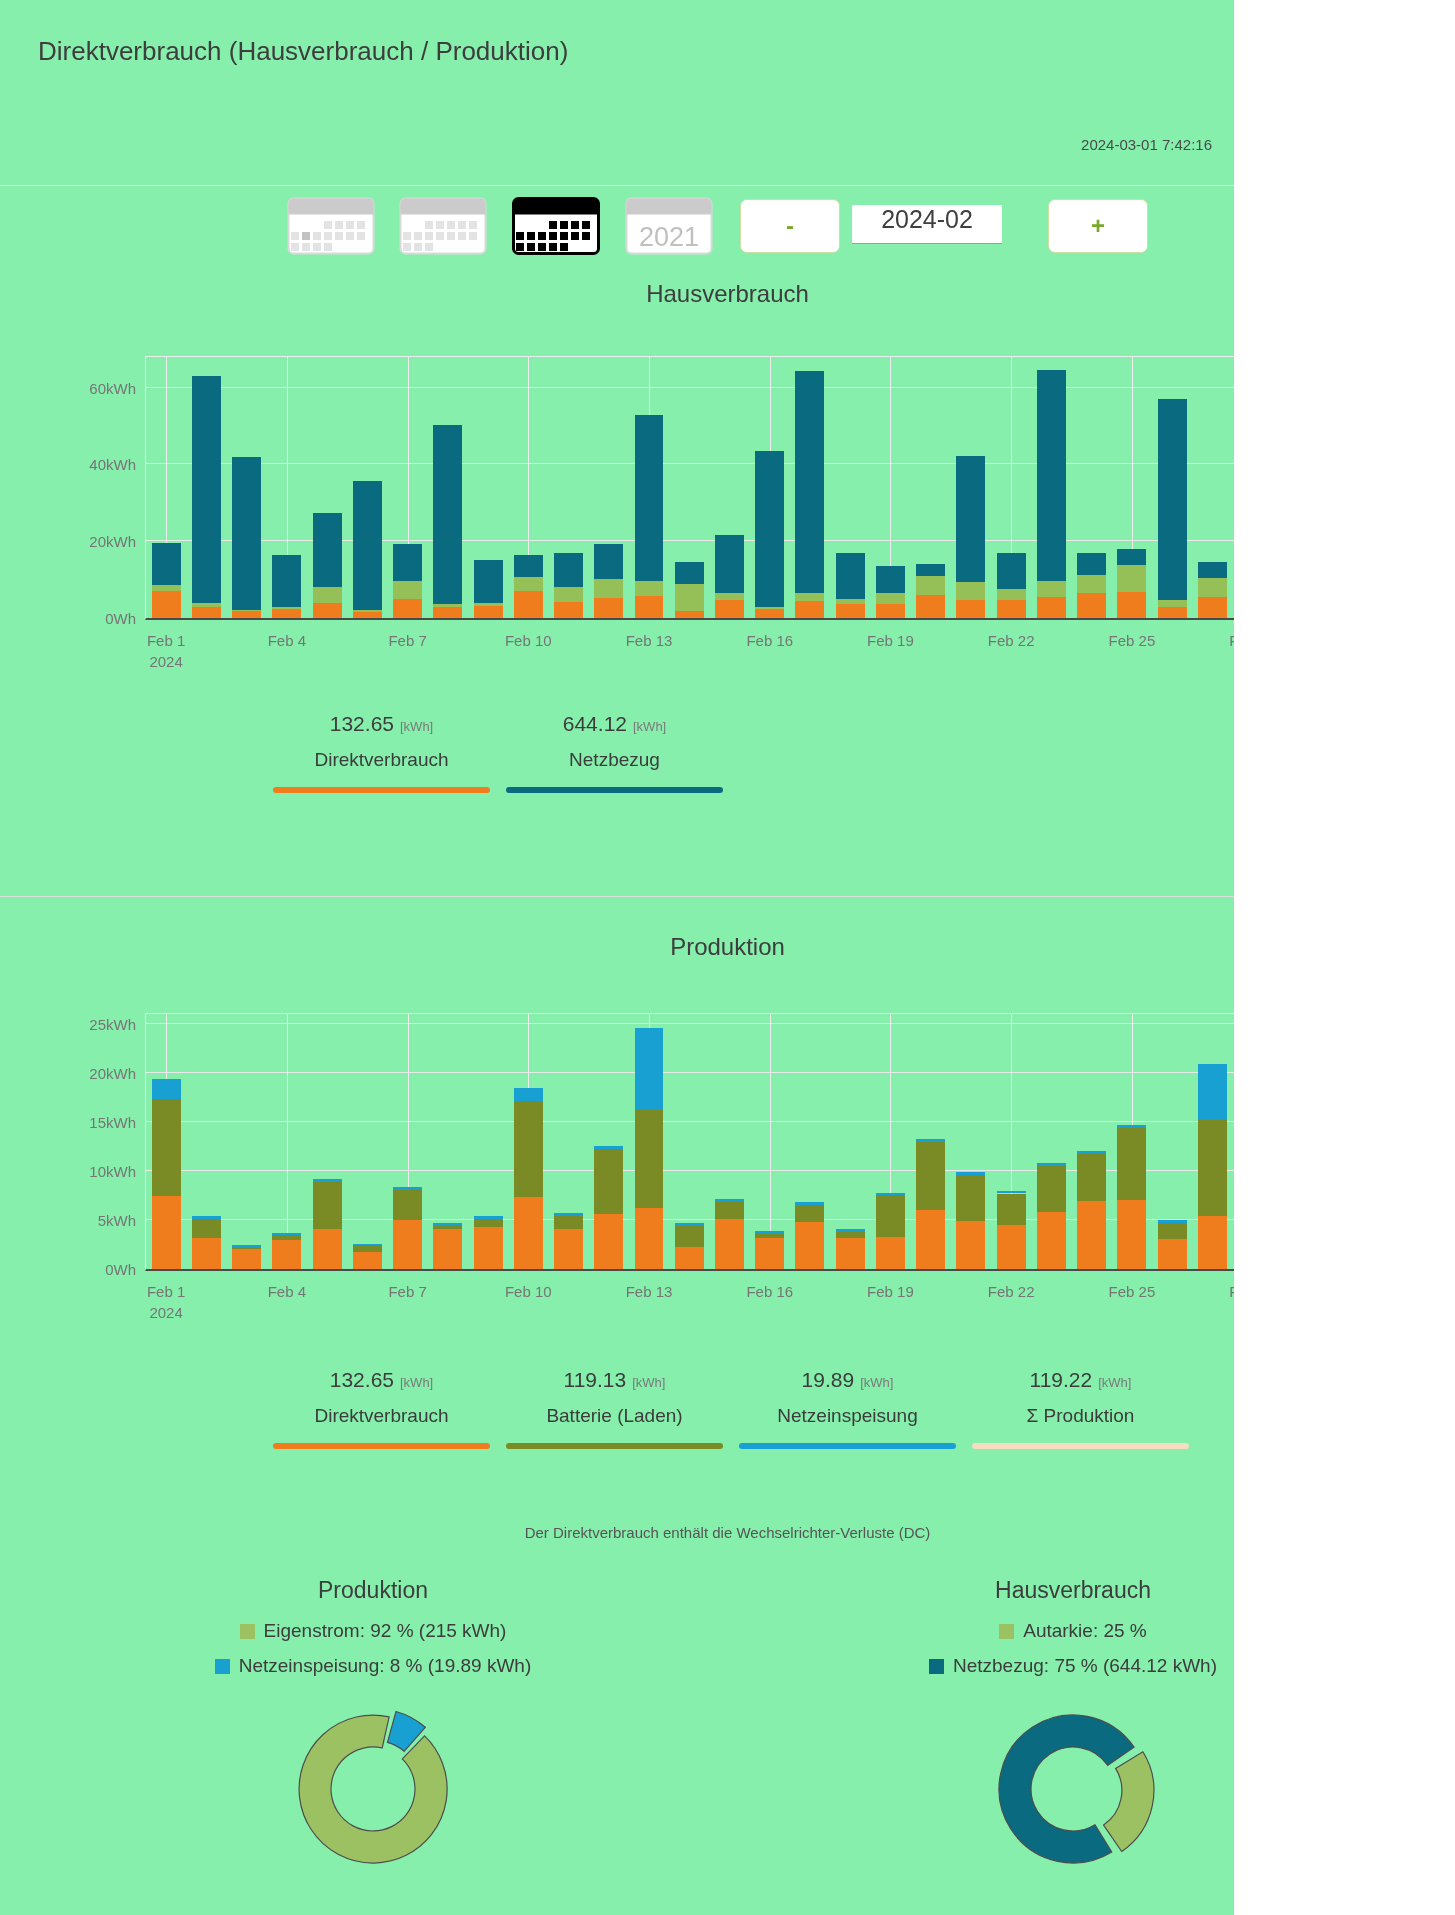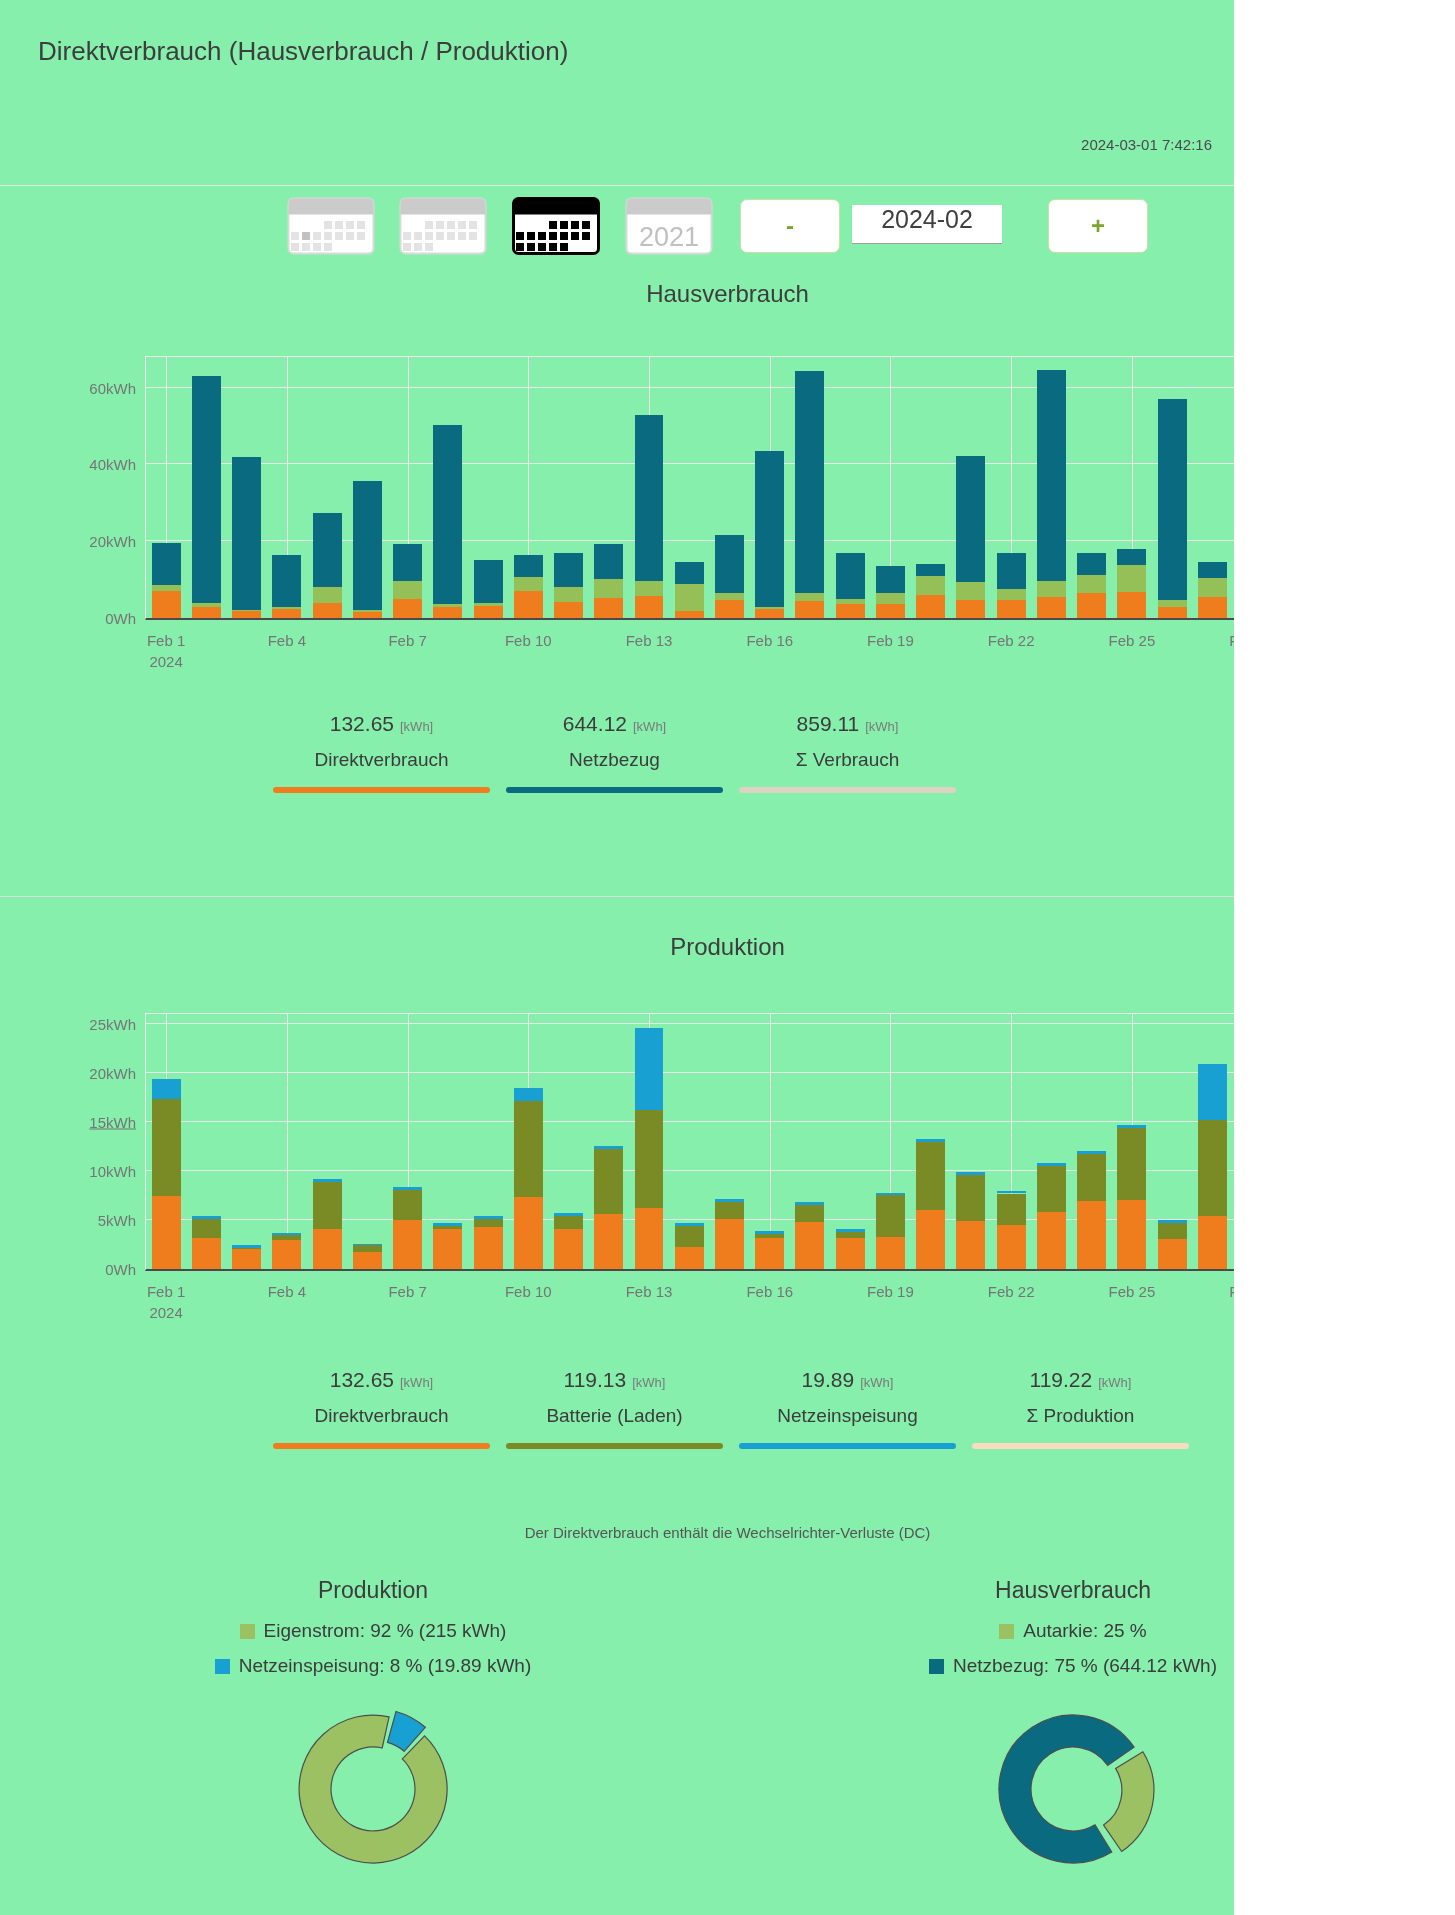--- a/index.html
+++ b/index.html
@@ -242,38 +242,33 @@
       <div class="sumcell">
         <div><span class="sumval">132.65</span><span class="sumunit">[kWh]</span></div>
         <div class="sumlab">Direktverbrauch</div>
         <div class="sumline" style="background: rgb(239, 125, 29);"></div>
       </div>
       <div class="sumcell">
         <div><span class="sumval">644.12</span><span class="sumunit">[kWh]</span></div>
         <div class="sumlab">Netzbezug</div>
         <div class="sumline" style="background: rgb(10, 106, 128);"></div>
       </div>
-      <div class="sumcell">
-        <div><span class="sumval">859.11</span><span class="sumunit">[kWh]</span></div>
-        <div class="sumlab">Σ Verbrauch</div>
-        <div class="sumline" style="background: rgb(222, 210, 194);"></div>
-      </div>
     </div>
 
   <div class="abs divider" style="top:896px;background:#dcdcdc;"></div>
 
   <div class="abs chart-title" style="top:933px;">Produktion</div>
   <div class="abs plot" id="chart1" style="left:145px;top:1013px;width:1167px;height:255px;">
       <div class="ylab" style="bottom: 0px; transform: translateY(50%);">0Wh</div>
       <div class="gl-h" style="bottom: 49.0385px;"></div>
       <div class="ylab" style="bottom: 49.0385px; transform: translateY(50%);">5kWh</div>
       <div class="gl-h" style="bottom: 98.0769px;"></div>
       <div class="ylab" style="bottom: 98.0769px; transform: translateY(50%);">10kWh</div>
       <div class="gl-h" style="bottom: 147.115px;"></div>
-      <div class="ylab" style="bottom: 147.115px; transform: translateY(50%); text-decoration: underline;">15kWh</div>
+      <div class="ylab" style="bottom: 147.115px; transform: translateY(50%);">15kWh</div>
       <div class="gl-h" style="bottom: 196.154px;"></div>
       <div class="ylab" style="bottom: 196.154px; transform: translateY(50%);">20kWh</div>
       <div class="gl-h" style="bottom: 245.192px;"></div>
       <div class="ylab" style="bottom: 245.192px; transform: translateY(50%);">25kWh</div>
       <div class="gl-v" style="left: 20.1207px;"></div>
       <div class="xlab" style="left: 20.1207px; top: 267px;">Feb 1<div>2024</div></div>
       <div class="gl-v" style="left: 140.845px;"></div>
       <div class="xlab" style="left: 140.845px; top: 267px;">Feb 4</div>
       <div class="gl-v" style="left: 261.569px;"></div>
       <div class="xlab" style="left: 261.569px; top: 267px;">Feb 7</div>

